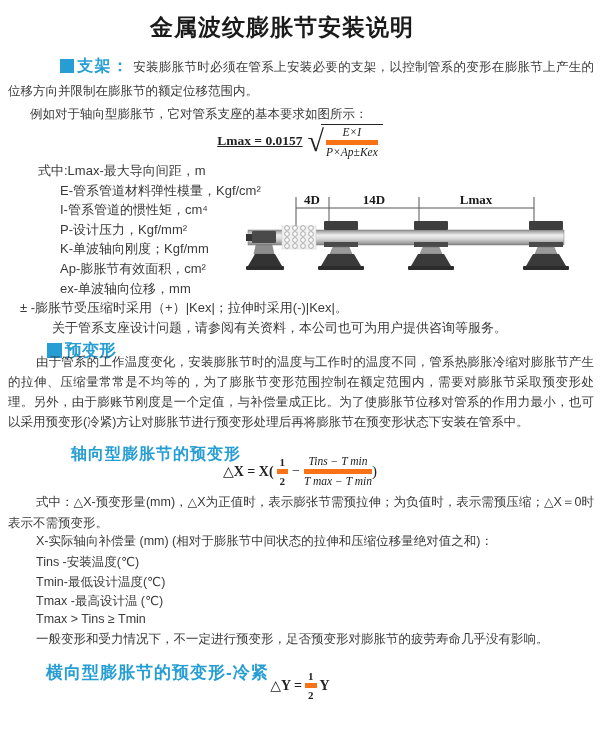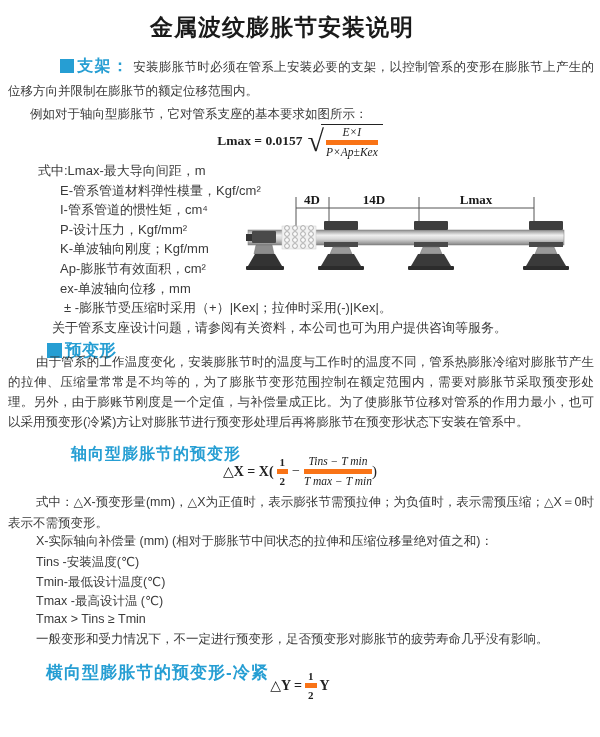--- a/index.html
+++ b/index.html
@@ -20,39 +20,39 @@
   .bullet.big{width:15px;height:15px;}
   .blue{color:var(--accent,#269ED3);}
   .para{position:absolute;margin:0;font-size:12.5px;line-height:24px;text-align:justify;}
   .intro{top:54px;left:8px;width:586px;text-indent:52px;}
   .intro .blue-heading{font-size:16px;font-weight:bold;letter-spacing:1px;margin-right:4px;}
   .example{top:102px;left:8px;width:586px;text-indent:22px;}
 
   .formula{position:absolute;left:0;width:600px;text-align:center;
     font-family:"Liberation Serif","DejaVu Serif",serif;color:#222;}
   .f-lmax{top:124px;}
-  .f-lhs{font-weight:bold;font-size:13.5px;margin-right:5px;vertical-align:middle;}
+  .f-lhs{font-weight:bold;font-size:13.5px;margin-right:5px;vertical-align:middle;text-decoration:underline;}
   .radical{font-size:30px;line-height:1;vertical-align:middle;font-weight:400;margin-right:-3px;}
   .radicand{display:inline-block;border-top:1.5px solid #222;padding:1px 5px 0 5px;vertical-align:middle;}
   .frac{display:inline-block;vertical-align:middle;text-align:center;line-height:1.1;}
   .frac .num{display:block;border-bottom:5px solid #f97316;padding:0 3px 1px 3px;}
   .frac .den{display:block;padding-top:1px;}
   .radicand .frac{font-style:italic;font-size:11.5px;}
   .f-dx{top:455px;font-size:14px;}
   .f-dy{top:670px;font-size:14px;}
   .f-lhs2{font-weight:bold;font-size:14px;vertical-align:middle;margin-right:3px;}
   .f-rhs{font-weight:bold;font-size:14px;vertical-align:middle;margin-left:3px;}
   .frac.small{font-size:11px;font-weight:bold;}
   .frac.ital{font-style:italic;font-size:11.5px;}
   .minus{vertical-align:middle;margin:0 4px;}
   .f-close{font-size:15px;vertical-align:middle;}
 
   .defs{position:absolute;top:161px;left:0;width:600px;}
   .def{font-size:13px;line-height:19.6px;white-space:nowrap;}
-  .ml38{margin-left:38px;} .ml60{margin-left:60px;} .ml40{margin-left:64px;} .ml52{margin-left:52px;}
+  .ml38{margin-left:38px;} .ml60{margin-left:60px;} .ml40{margin-left:20px;} .ml52{margin-left:52px;}
 
   .diagram{position:absolute;left:244px;top:190px;}
 
   .h-predeform{position:absolute;top:330px;left:38px;margin:9px;font-size:17px;font-weight:bold;}
   .pre-body{top:352px;left:8px;width:586px;line-height:20px;text-indent:28px;}
   .h-sub{position:absolute;margin:16px;font-weight:bold;color:var(--accent,#269ED3);}
   .h-axial{top:428px;left:55px;font-size:16px;letter-spacing:1px;}
   .h-trans{top:645px;left:30px;font-size:17px;letter-spacing:1px;}
   .axial-p1{top:492px;left:8px;width:586px;line-height:20.5px;text-indent:28px;}
   .line{position:absolute;font-size:12.5px;white-space:nowrap;}

